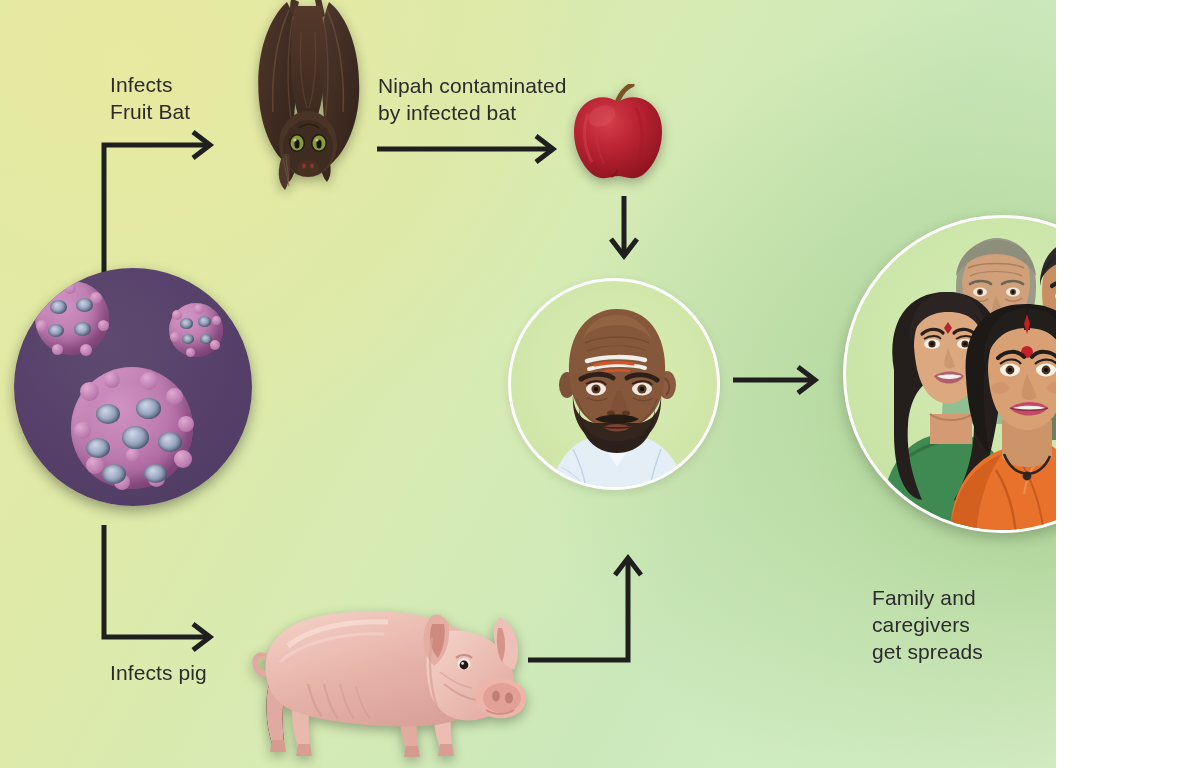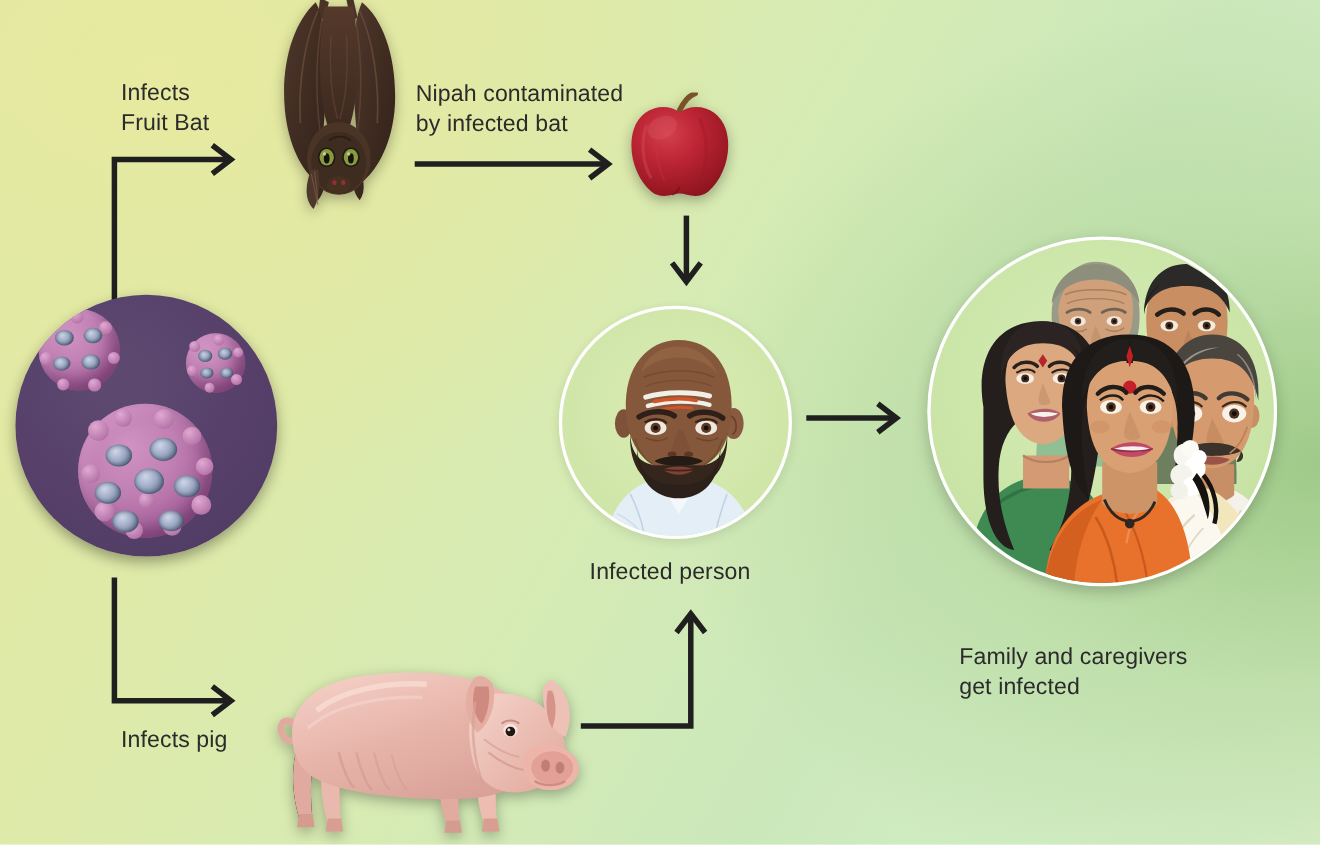--- a/index.html
+++ b/index.html
@@ -6,21 +6,21 @@
   html, body {
     margin: 0;
     padding: 0;
     background: #ffffff;
   }
   body {
     font-family: "Liberation Sans", sans-serif;
   }
   #canvas {
     position: relative;
-    width: 1200px;
+    width: 1056px;
     height: 768px;
     overflow: hidden;
     
     background:
       radial-gradient(ellipse 70% 80% at 100% 55%, rgba(150,196,126,0.85) 0%, rgba(167,206,140,0.45) 35%, rgba(200,225,175,0.0) 70%),
       radial-gradient(ellipse 60% 70% at 12% 8%, rgba(231,234,160,1) 0%, rgba(226,233,163,0.75) 40%, rgba(221,235,180,0) 75%),
       linear-gradient(120deg, #e6e9a2 0%, #dfeaa8 25%, #d6ebb4 48%, #cbe8bb 68%, #d2edc4 85%, #dbf0cc 100%);
   }
 
   
@@ -150,24 +150,23 @@
 
 <div id="canvas">
 
   <div class="label" id="lbl-infects-bat">Infects
 Fruit Bat</div>
 
   <div class="label" id="lbl-fruit-contam">Nipah contaminated
 by infected bat</div>
 
 
-  <div class="label" id="lbl-infected-person">Infected person</div>
 
   <div class="label" id="lbl-family">Family and caregivers
-get infected</div>
+get spreads</div>
 
   <div class="label" id="lbl-infects-pig">Infects pig</div>
 
   <svg class="arrow-svg" style="left:98px; top:135px;" width="125" height="145">
     <polyline points="6,140 6,10 108,10"></polyline>
     <polyline class="arrow-head" points="95,-3 112,10 95,23"></polyline>
   </svg>
 
   <svg class="arrow-svg" style="left:377px; top:133px;" width="182" height="32">
     <line x1="0" y1="16" x2="172" y2="16"></line>

